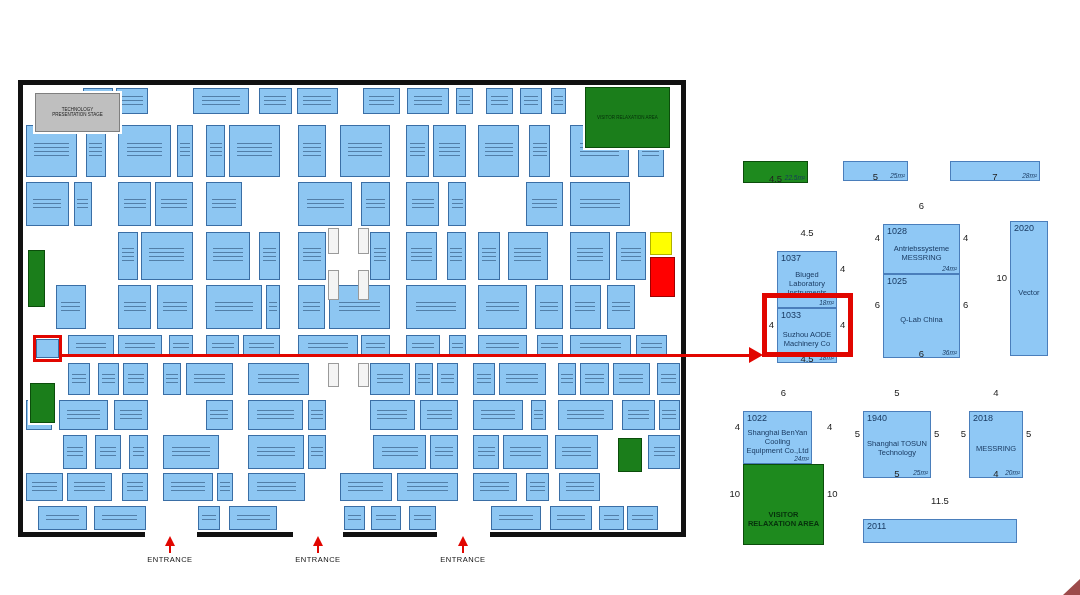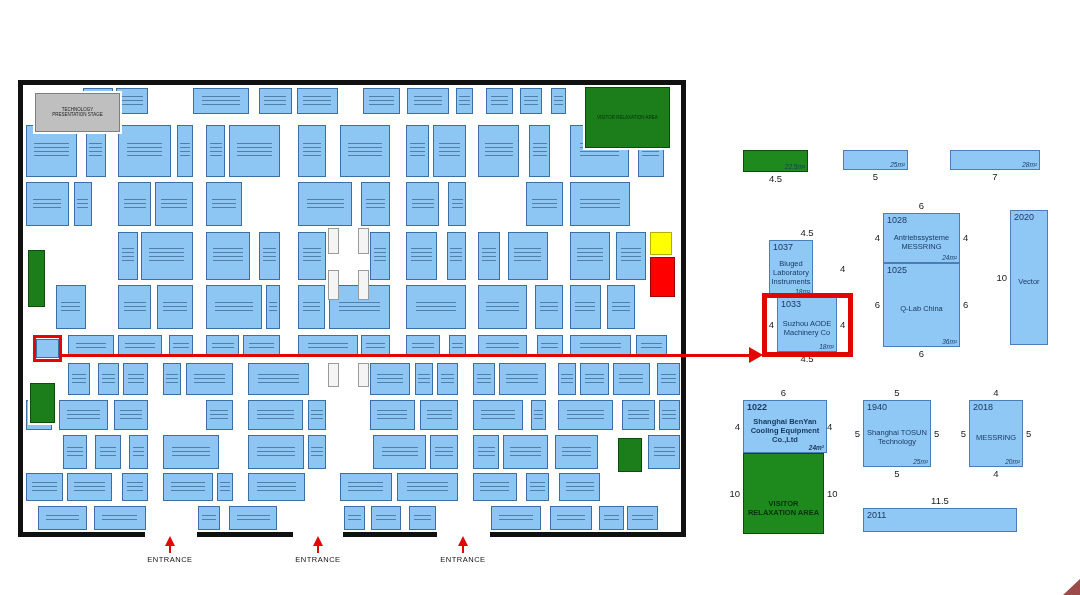--- a/index.html
+++ b/index.html
@@ -32,21 +32,21 @@
   .ent{position:absolute;top:536px;width:64px;text-align:center;z-index:6;}
   .ent .tri{width:0;height:0;margin:0 auto;border-left:5px solid transparent;
             border-right:5px solid transparent;border-bottom:10px solid #e10600;}
   .ent .stem{width:2px;height:7px;background:#e10600;margin:0 auto;}
   .ent .lbl{font-size:7.5px;color:#111;letter-spacing:.5px;margin-top:2px;}
   #north-label{position:absolute;left:596px;top:540px;font-size:30px;font-weight:bold;color:#111;}
   
   #detail-panel{position:absolute;left:710px;top:85px;width:368px;height:475px;}
   #detail-header{position:absolute;left:2px;top:7px;width:350px;height:38px;background:#c00000;
        color:#fff;font-size:22px;font-weight:bold;display:flex;align-items:center;justify-content:center;}
-  .booth{position:absolute;background:#8fc8f5;border:1px solid #4a7ebb;box-sizing:border-box;}
+  .booth{position:absolute;background:#8fc8f5;border:1px solid #4a7ebb;box-sizing:border-box;margin-top:11px;}
   .booth.green{background:#1e8a1e;border-color:#0b4d0b;}
   .booth .num{position:absolute;top:1px;left:3px;font-size:9px;color:#17375e;}
   .booth .bname{position:absolute;inset:0;display:flex;align-items:center;justify-content:center;
        text-align:center;font-size:7.5px;line-height:1.2;color:#17375e;padding:9px 2px 2px 2px;box-sizing:border-box;}
   .booth.green .bname{color:#06300c;font-weight:bold;align-items:flex-end;padding-bottom:16px;}
   .booth .area{position:absolute;bottom:1px;right:2px;font-size:6.5px;font-style:italic;color:#17375e;}
   .dim{position:absolute;font-size:9.5px;color:#222;z-index:3;}
   #detail-highlight-frame{position:absolute;left:52px;top:208px;width:91px;height:64px;
        border:5px solid #e10600;z-index:40;box-sizing:border-box;}
   
@@ -528,21 +528,21 @@
         </div>
         <div class="dim" style="left: 33px; width: 65px; top: 88px; text-align: center;">4.5</div>
         <div class="booth" style="left: 133px; top: 65px; width: 65px; height: 20px;">
           <div class="area">25m²</div>
         </div>
         <div class="dim" style="left: 133px; width: 65px; top: 86px; text-align: center;">5</div>
         <div class="booth" style="left: 240px; top: 65px; width: 90px; height: 20px;">
           <div class="area">28m²</div>
         </div>
         <div class="dim" style="left: 240px; width: 90px; top: 86px; text-align: center;">7</div>
-        <div class="booth" style="left: 59px; top: 155px; width: 44px; height: 57px;">
+        <div class="booth" style="left: 67px; top: 155px; width: 60px; height: 57px;">
           <div class="num">1037</div>
           <div class="bname">Biuged Laboratory Instruments</div>
           <div class="area">18m²</div>
         </div>
         <div class="dim" style="left: 67px; width: 60px; top: 142px; text-align: center;">4.5</div>
         <div class="dim" style="left: 130px; width: 15px; top: 177.5px;">4</div>
         <div class="booth" style="left: 67px; top: 212px; width: 60px; height: 55px;">
           <div class="num">1033</div>
           <div class="bname">Suzhou AODE Machinery Co</div>
           <div class="area">18m²</div>
@@ -564,21 +564,21 @@
           <div class="area">36m²</div>
         </div>
         <div class="dim" style="left: 173px; width: 77px; top: 263px; text-align: center;">6</div>
         <div class="dim" style="left: 155px; width: 15px; top: 214px; text-align: right;">6</div>
         <div class="dim" style="left: 253px; width: 15px; top: 214px;">6</div>
         <div class="booth" style="left: 300px; top: 125px; width: 38px; height: 135px;">
           <div class="num">2020</div>
           <div class="bname">Vector</div>
         </div>
         <div class="dim" style="left: 282px; width: 15px; top: 186.5px; text-align: right;">10</div>
-        <div class="booth" style="left: 33px; top: 315px; width: 84px; height: 53px; font-weight: bold;">
+        <div class="booth" style="left: 33px; top: 315px; width: 69px; height: 53px;">
           <div class="num">1022</div>
           <div class="bname">Shanghai BenYan Cooling Equipment Co.,Ltd</div>
           <div class="area">24m²</div>
         </div>
         <div class="dim" style="left: 33px; width: 81px; top: 302px; text-align: center;">6</div>
         <div class="dim" style="left: 15px; width: 15px; top: 335.5px; text-align: right;">4</div>
         <div class="dim" style="left: 117px; width: 15px; top: 335.5px;">4</div>
         <div class="booth green" style="left: 33px; top: 368px; width: 81px; height: 81px;">
           <div class="bname">VISITOR RELAXATION AREA</div>
         </div>

